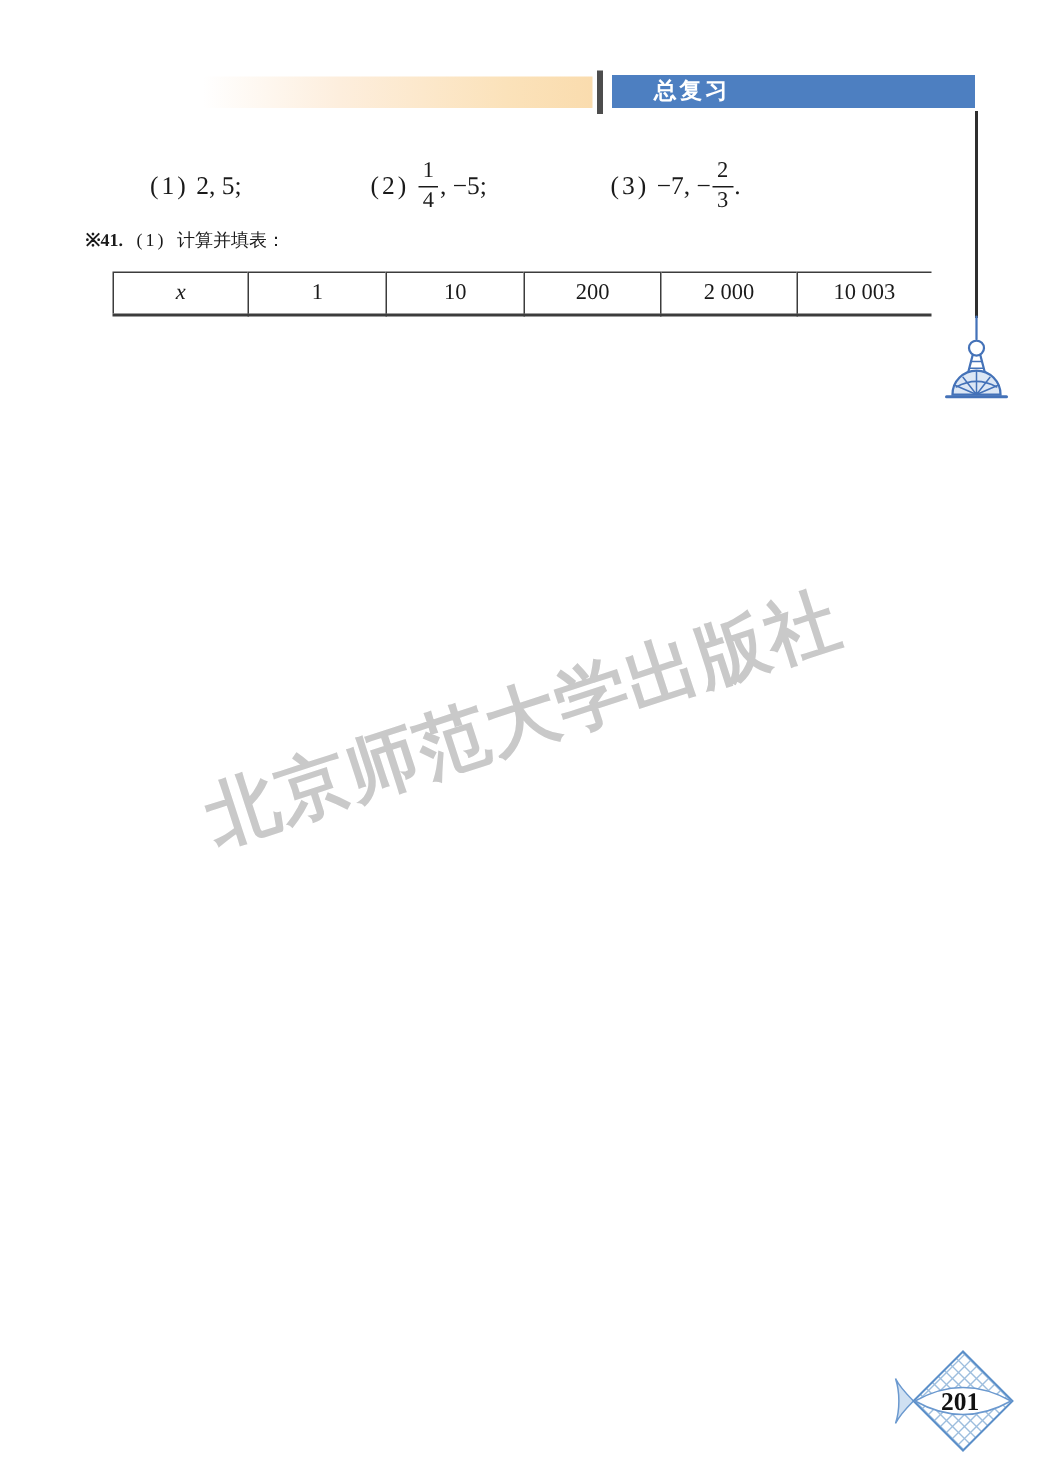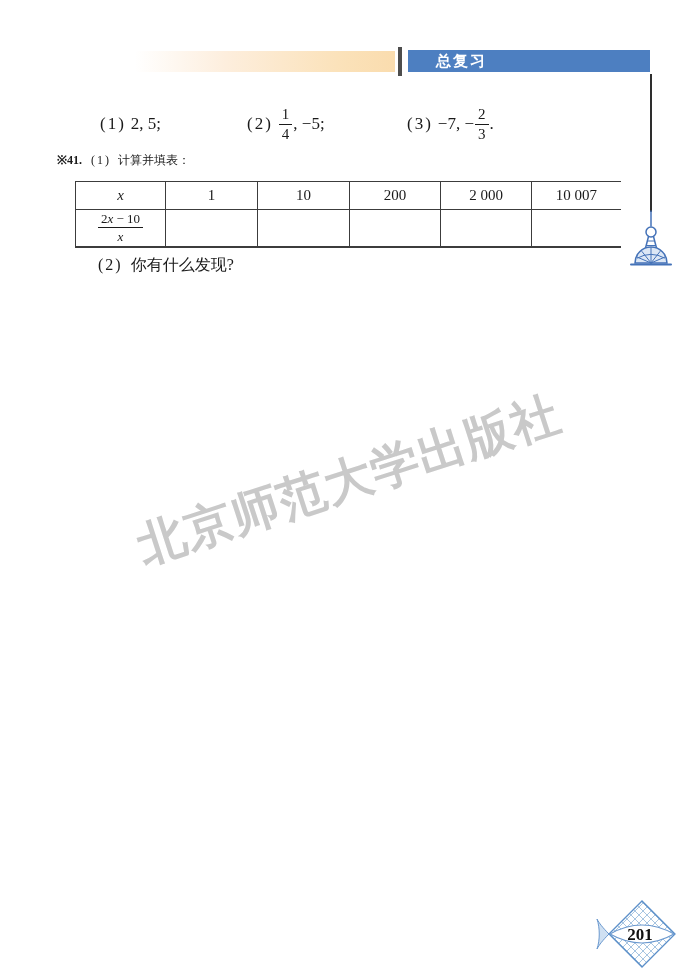--- a/index.html
+++ b/index.html
@@ -130,42 +130,25 @@
         <col style="width:91px">
         <col style="width:89px">
     </colgroup>
     <tbody>
       <tr class="head">
         <td class="var">x</td>
         <td>1</td>
         <td>10</td>
         <td>200</td>
         <td>2 000</td>
-        <td>10 007</td>
-      </tr>
-      <tr class="body">
-        <td>
-          <span class="frac">
-            <span class="num"><span>2</span><i>x</i><span> − 10</span></span>
-            <i class="den">x</i>
-          </span>
-        </td>
-        <td></td>
-        <td></td>
-        <td></td>
-        <td></td>
-        <td></td>
+        <td>10 003</td>
       </tr>
     </tbody>
   </table>
 
-  <div class="q2">
-    <span class="plabel">(2)</span>
-    <span>你有什么发现?</span>
-  </div>
 
   <div class="watermark">北京师范大学出版社</div>
 
   <svg class="fish" viewBox="0 0 90 78">
     <defs>
       <clipPath id="dmask">
           <path d="M14 39 L47 6 L80 39 L47 72 Z"></path>
         </clipPath>
     </defs>
     <path d="M14 39 C8 33 4 28 2 24 C5 33 5 45 2 54 C4 50 8 45 14 39 Z" fill="#cfe0f2" stroke="#6b99cf" stroke-width="1"></path>

